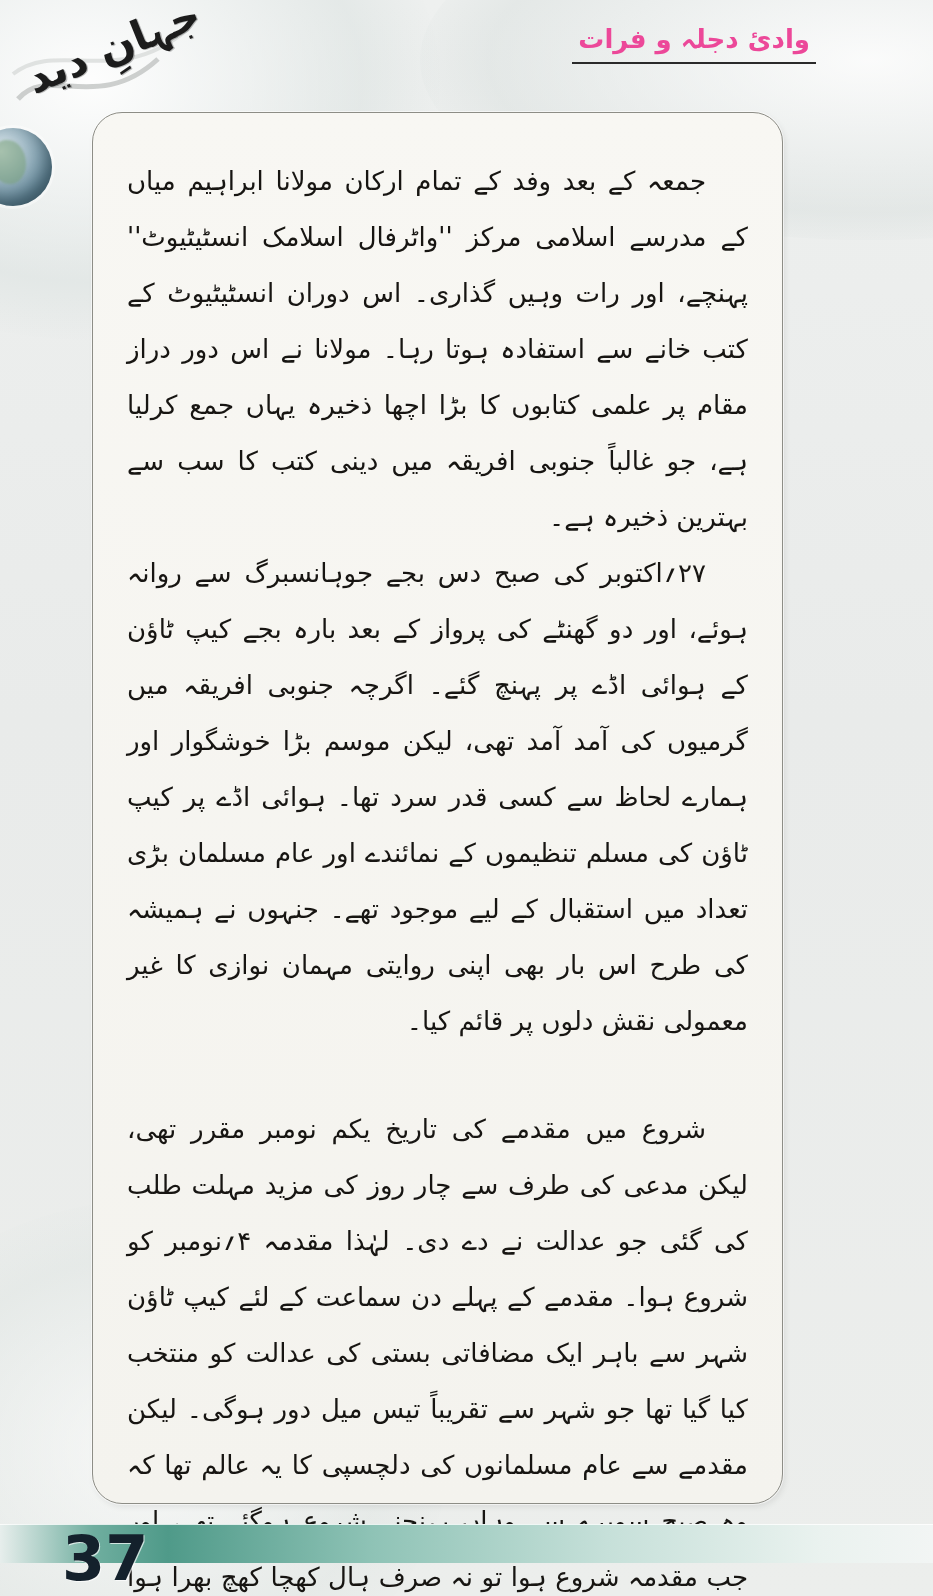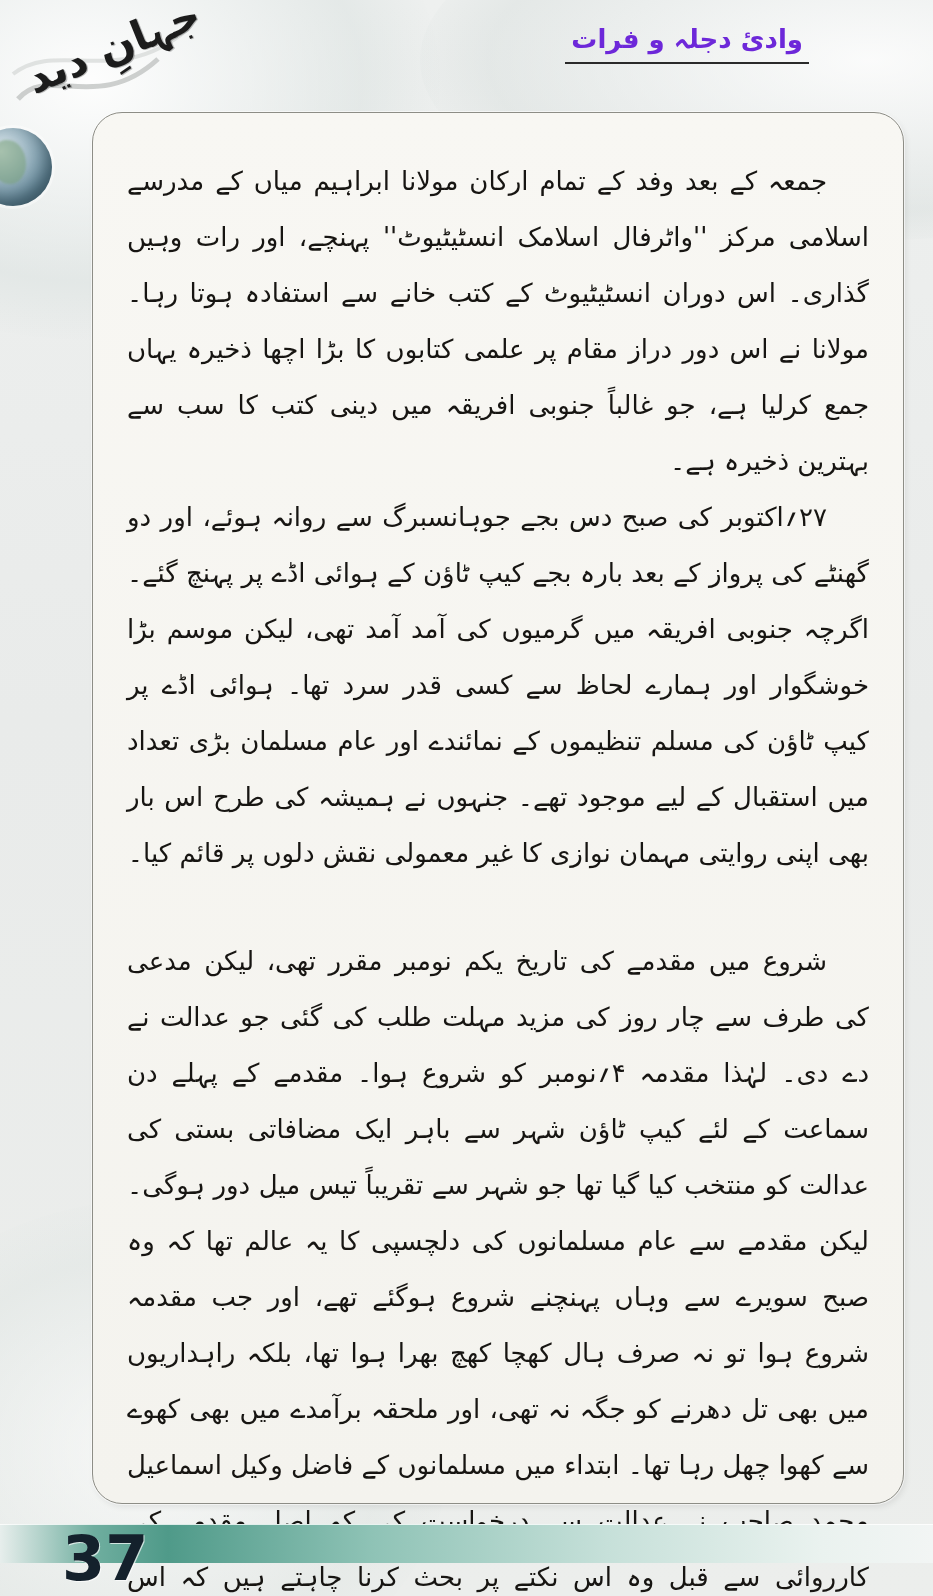--- a/index.html
+++ b/index.html
@@ -82,36 +82,36 @@
     left: 18px; top: 12px;
     width: 34px; height: 44px;
     border-radius: 45% 60% 50% 55%;
     background: rgba(120,160,120,0.55);
     filter: blur(1px);
   }
 
   
   .chapter-title {
     position: absolute;
-    right: 124px;
+    right: 117px;
     top: 24px;
     direction: rtl;
     font-size: 26px;
     font-weight: bold;
-    color: #6d28d9;
+    color: #ec4899;
     padding: 0 6px 8px 6px;
     border-bottom: 2px solid #2a2a2a;
   }
 
   
   .content-box {
     position: absolute;
     left: 92px;
     top: 112px;
-    width: 812px;
+    width: 691px;
     height: 1392px;
     box-sizing: border-box;
     background: linear-gradient(180deg, #f8f7f3 0%, #f4f3ee 100%);
     border: 1px solid #8d8d86;
     border-radius: 30px;
     box-shadow: 0 0 0 1px rgba(255,255,255,0.6), 2px 3px 6px rgba(0,0,0,0.08);
     padding: 40px 34px 30px 34px;
     direction: rtl;
   }
   .content-box p {

